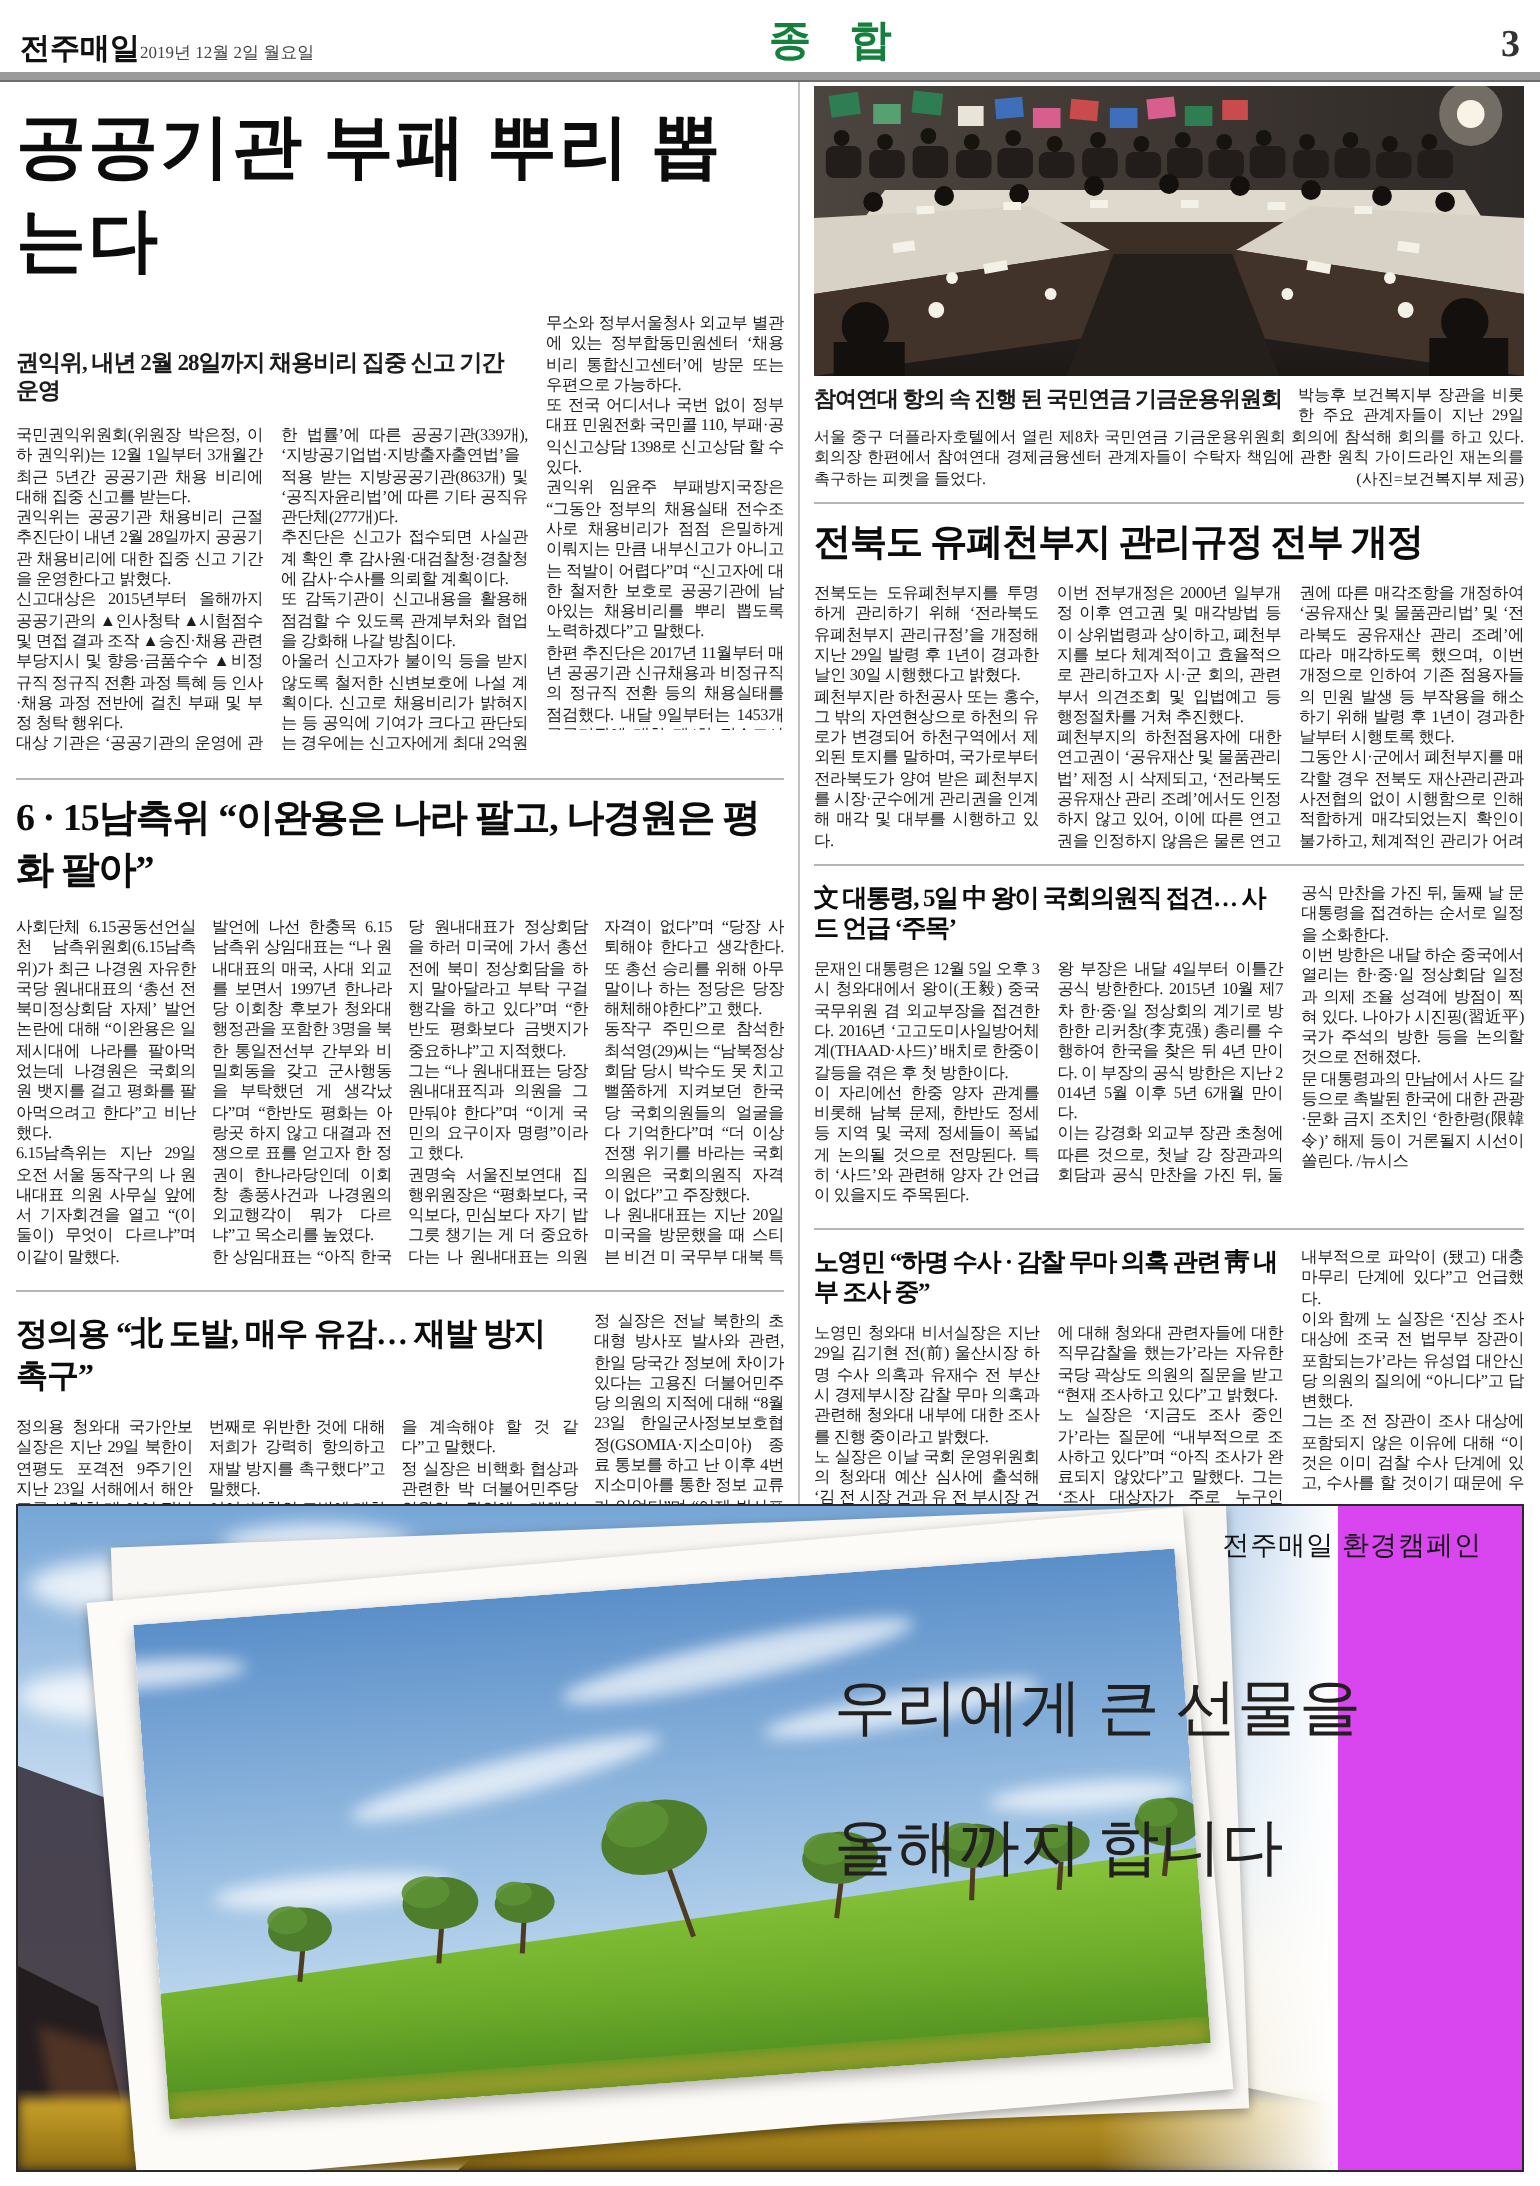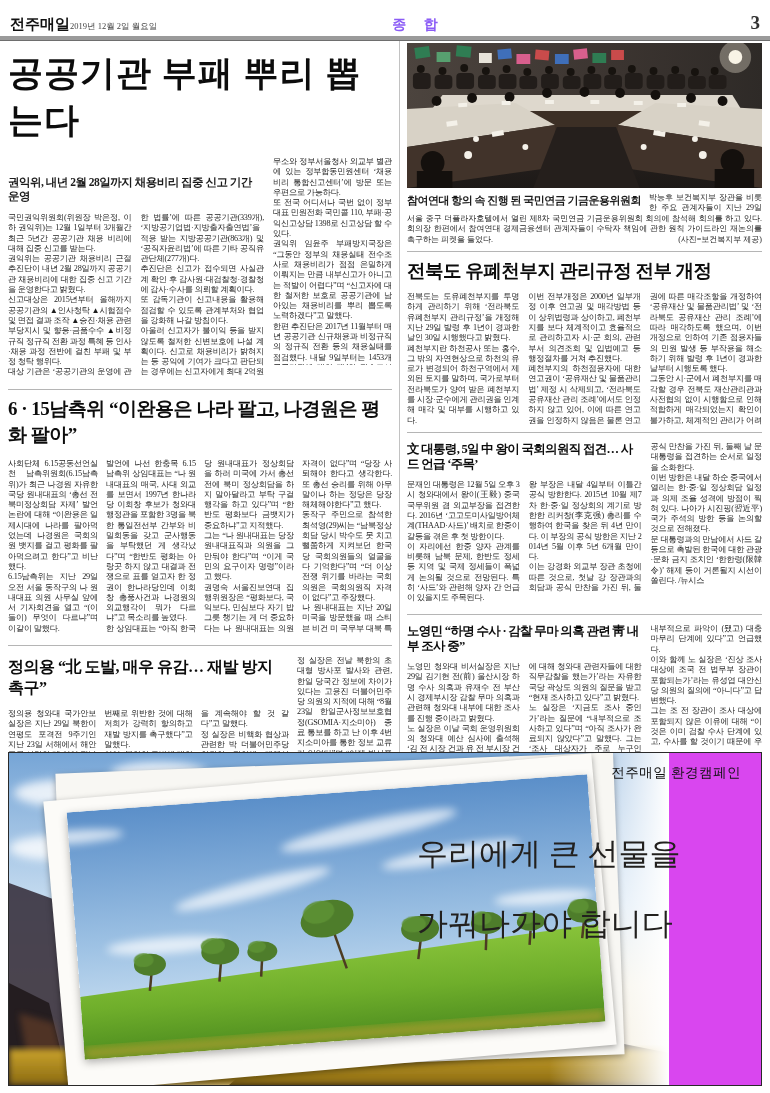--- a/index.html
+++ b/index.html
@@ -2,21 +2,21 @@
 <html><head>
 <meta charset="utf-8">
 <style>
   html,body{margin:0;padding:0;background:#e9e9e9;}
   .page{position:relative;width:770px;height:1093px;background:#ffffff;margin:0 auto;
         font-family:"Liberation Serif","DejaVu Serif",serif;color:#1c1c1c;overflow:hidden;}
   
   .hdr{display:flex;align-items:flex-end;padding:15px 10px 2px 10px;height:19px;}
   .masthead{font-size:15px;font-weight:bold;letter-spacing:0;color:#111;}
   .hdr-date{font-size:8.5px;color:#444;padding-bottom:1px;}
-  .hdr-section{flex:1;text-align:center;font-size:14px;font-weight:bold;letter-spacing:7px;color:#8b5cf6;}
+  .hdr-section{flex:1;text-align:center;font-size:21px;font-weight:bold;letter-spacing:7px;color:#15803d;}
   .hdr-page{font-size:19px;color:#333;font-weight:bold;width:80px;text-align:right;}
   .hdr-rule{height:4px;background:#9a9a9a;border-bottom:1px solid #6e6e6e;margin:0 0 0 0;}
   
   .main{display:flex;padding:0 8px;}
   .col-L{width:384px;padding-right:7px;}
   .vdiv{border-left:1px solid #c2c2c2;}
   .col-R{flex:1;padding-left:7px;min-width:0;}
   .rule{border:0;border-top:1px solid #b5b5b5;margin:6px 0;}
   h1,h2,h3{margin:0;color:#0c0c0c;font-family:"Liberation Serif","DejaVu Serif",serif;}
   .bodytxt{font-size:8.2px;line-height:10.3px;text-align:justify;color:#1d1d1d;
@@ -413,17 +413,17 @@
         </g>
 
         <rect x="0" y="236" width="522" height="12" fill="#bba233" opacity="0.65" filter="url(#pblur)"></rect>
       </svg>
     </div>
 
     <div class="camp-label">전주매일 환경캠페인</div>
 
     <div class="slogan">
       <div>우리에게 큰 선물을</div>
-      <div>가꿔나가야 합니다</div>
+      <div>올해까지 합니다</div>
     </div>
   </div>
 
 </div>
 
 </body></html>

